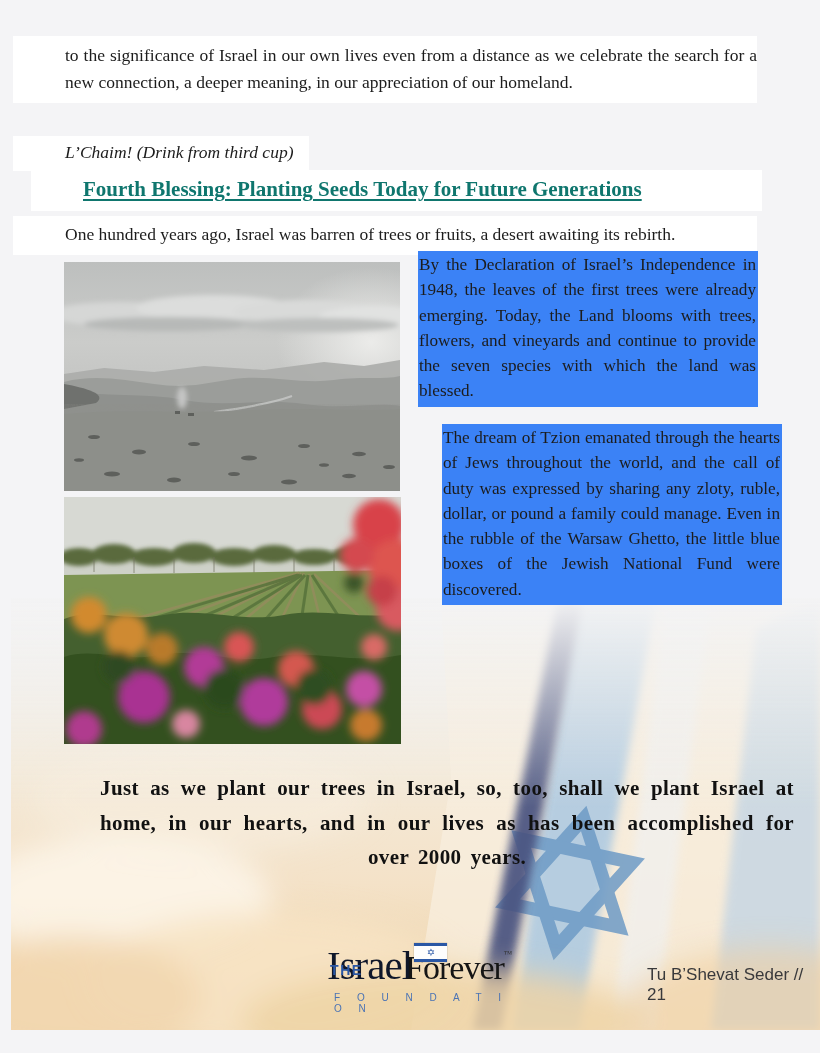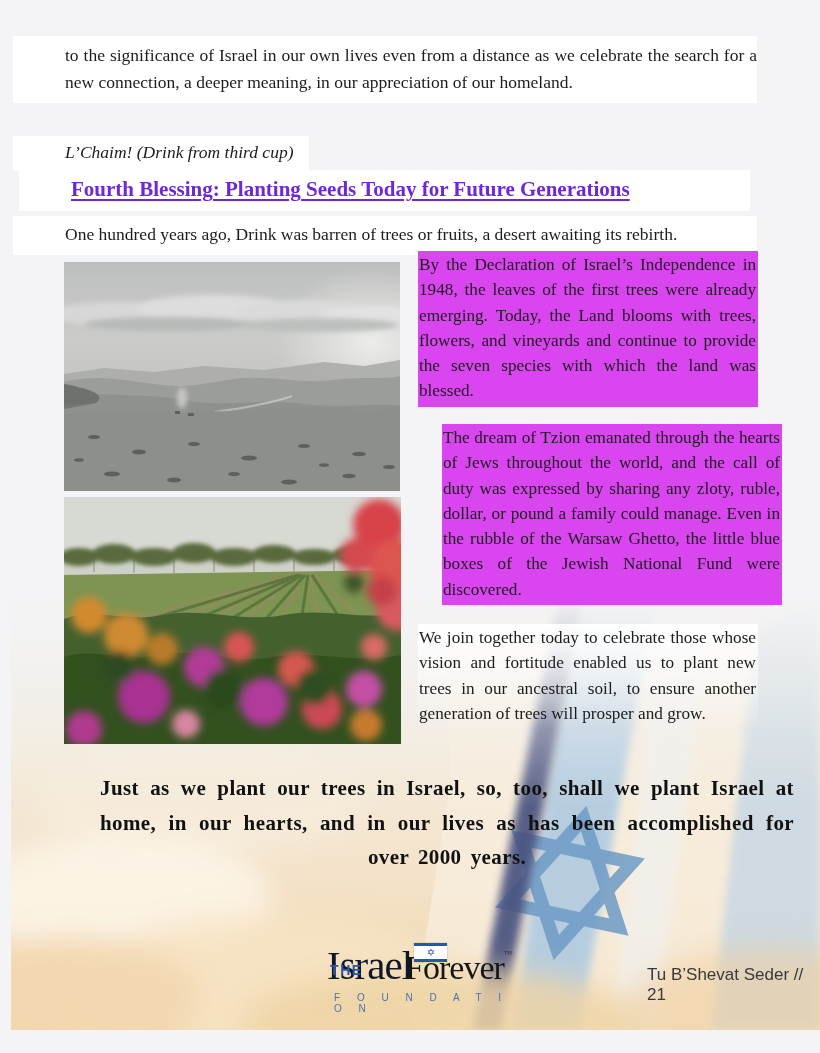--- a/index.html
+++ b/index.html
@@ -19,38 +19,38 @@
   .bg-photo svg { position:absolute; inset:0; width:100%; height:100%; }
 
   
   .whitebox { background:#ffffff; }
 
   .para { position:absolute; font-size:17.5px; line-height:26.5px; text-align:justify; text-align-last:left; z-index:2; }
   .intro-para { left:13px; top:36px; width:744px; padding:6px 0 8px 52px; }
   .lchaim     { left:13px; top:100px; padding:3px 16px 5px 52px; font-style:italic; text-align:left;margin-top:36px; }
 
   .heading {
-    position:absolute; left:19px; top:170px; width:731px; padding:6px 0 9px 52px;
-    font-size:21px; font-weight:bold; line-height:26px; z-index:2; color:#6d28d9;
+    position:absolute; left:31px; top:170px; width:731px; padding:6px 0 9px 52px;
+    font-size:21px; font-weight:bold; line-height:26px; z-index:2; color:#0f766e;
   }
   .heading span { text-decoration:underline; text-decoration-thickness:1.5px; text-underline-offset:3px; }
 
   .lead { left:13px; top:216px; width:744px; padding:5px 0 7px 52px; }
 
   
   .photo { position:absolute; z-index:2; overflow:hidden; }
   .photo svg { display:block; width:100%; height:100%; }
   .photo-desert   { left:64px; top:262px; width:336px; height:229px; }
   .photo-vineyard { left:64px; top:497px; width:337px; height:247px; }
 
   
   .colp {
     position:absolute; left:418px; width:340px;
     font-size:17.2px; line-height:25.3px; text-align:justify; text-align-last:left;
-    z-index:2; background:#d946ef; padding:1px 2px 3px 1px;
+    z-index:2; background:#3b82f6; padding:1px 2px 3px 1px;
   }
   .colp-a { top:251px; }
   .colp-b { top:424px;margin-left:24px; }
   .colp-c { top:624px; background:linear-gradient(180deg,rgba(255,255,255,0.95) 0%,rgba(255,255,255,0.55) 40%,rgba(255,255,255,0) 100%); }
 
   
   .closing {
     position:absolute; left:64px; top:771px; width:694px; z-index:2;
     font-size:21px; font-weight:bold; line-height:34.5px;
     letter-spacing:0.4px; word-spacing:3.5px;
@@ -134,21 +134,21 @@
 
       <rect width="809" height="210" fill="url(#ffade)"></rect>
     </svg>
   </div>
 
   <p class="para intro-para whitebox">to the significance of Israel in our own lives even from a distance as we celebrate the search for a new connection, a deeper meaning, in our appreciation of our homeland.</p>
   <p class="para lchaim whitebox">L’Chaim! (Drink from third cup)</p>
 
   <h2 class="heading whitebox"><span>Fourth Blessing: Planting Seeds Today for Future Generations</span></h2>
 
-  <p class="para lead whitebox">One hundred years ago, Drink was barren of trees or fruits, a desert awaiting its rebirth.</p>
+  <p class="para lead whitebox">One hundred years ago, Israel was barren of trees or fruits, a desert awaiting its rebirth.</p>
 
   <figure class="photo photo-desert" aria-label="Black and white photograph of barren desert hills awaiting rebirth">
     <svg viewBox="0 0 336 229" preserveAspectRatio="none">
       <defs>
         <linearGradient id="dsky" x1="0" y1="0" x2="0" y2="1">
           <stop offset="0" stop-color="#bdbfbe"></stop>
             <stop offset="0.35" stop-color="#cbccca"></stop>
             <stop offset="0.6" stop-color="#c2c3c1"></stop>
         </linearGradient>
         <radialGradient id="dsun" cx="0.5" cy="0.5" r="0.5">
@@ -283,21 +283,20 @@
         <circle cx="293" cy="58" r="17" fill="#d4494f"></circle>
         <circle cx="334" cy="112" r="22" fill="#d85a60"></circle>
         <circle cx="318" cy="94" r="15" fill="#c63f48"></circle>
         <circle cx="290" cy="86" r="10" fill="#3a5226"></circle>
       </g>
     </svg>
   </figure>
 
   <p class="colp colp-a">By the Declaration of Israel’s Independence in 1948, the leaves of the first trees were already emerging. Today, the Land blooms with trees, flowers, and vineyards and continue to provide the seven species with which the land was blessed.</p>
   <p class="colp colp-b">The dream of Tzion emanated through the hearts of Jews throughout the world, and the call of duty was expressed by sharing any zloty, ruble, dollar, or pound a family could manage. Even in the rubble of the Warsaw Ghetto, the little blue boxes of the Jewish National Fund were discovered.</p>
-  <p class="colp colp-c">We join together today to celebrate those whose vision and fortitude enabled us to plant new trees in our ancestral soil, to ensure another generation of trees will prosper and grow.</p>
 
   <p class="closing">Just as we plant our trees in Israel, so, too, shall we plant Israel at home, in our hearts, and in our lives as has been accomplished for over 2000 years.</p>
 
   <div class="logo">
     <div class="logo-main">
       <span class="logo-the">THE</span><span class="logo-israel">Israel</span><span class="logo-forever"><span>F</span><span class="flag-icon">
             <span class="fi-stripe"></span>
             <span class="fi-star">✡</span>
             <span class="fi-stripe"></span>
           </span><span>orever</span></span><span class="logo-tm">™</span>

